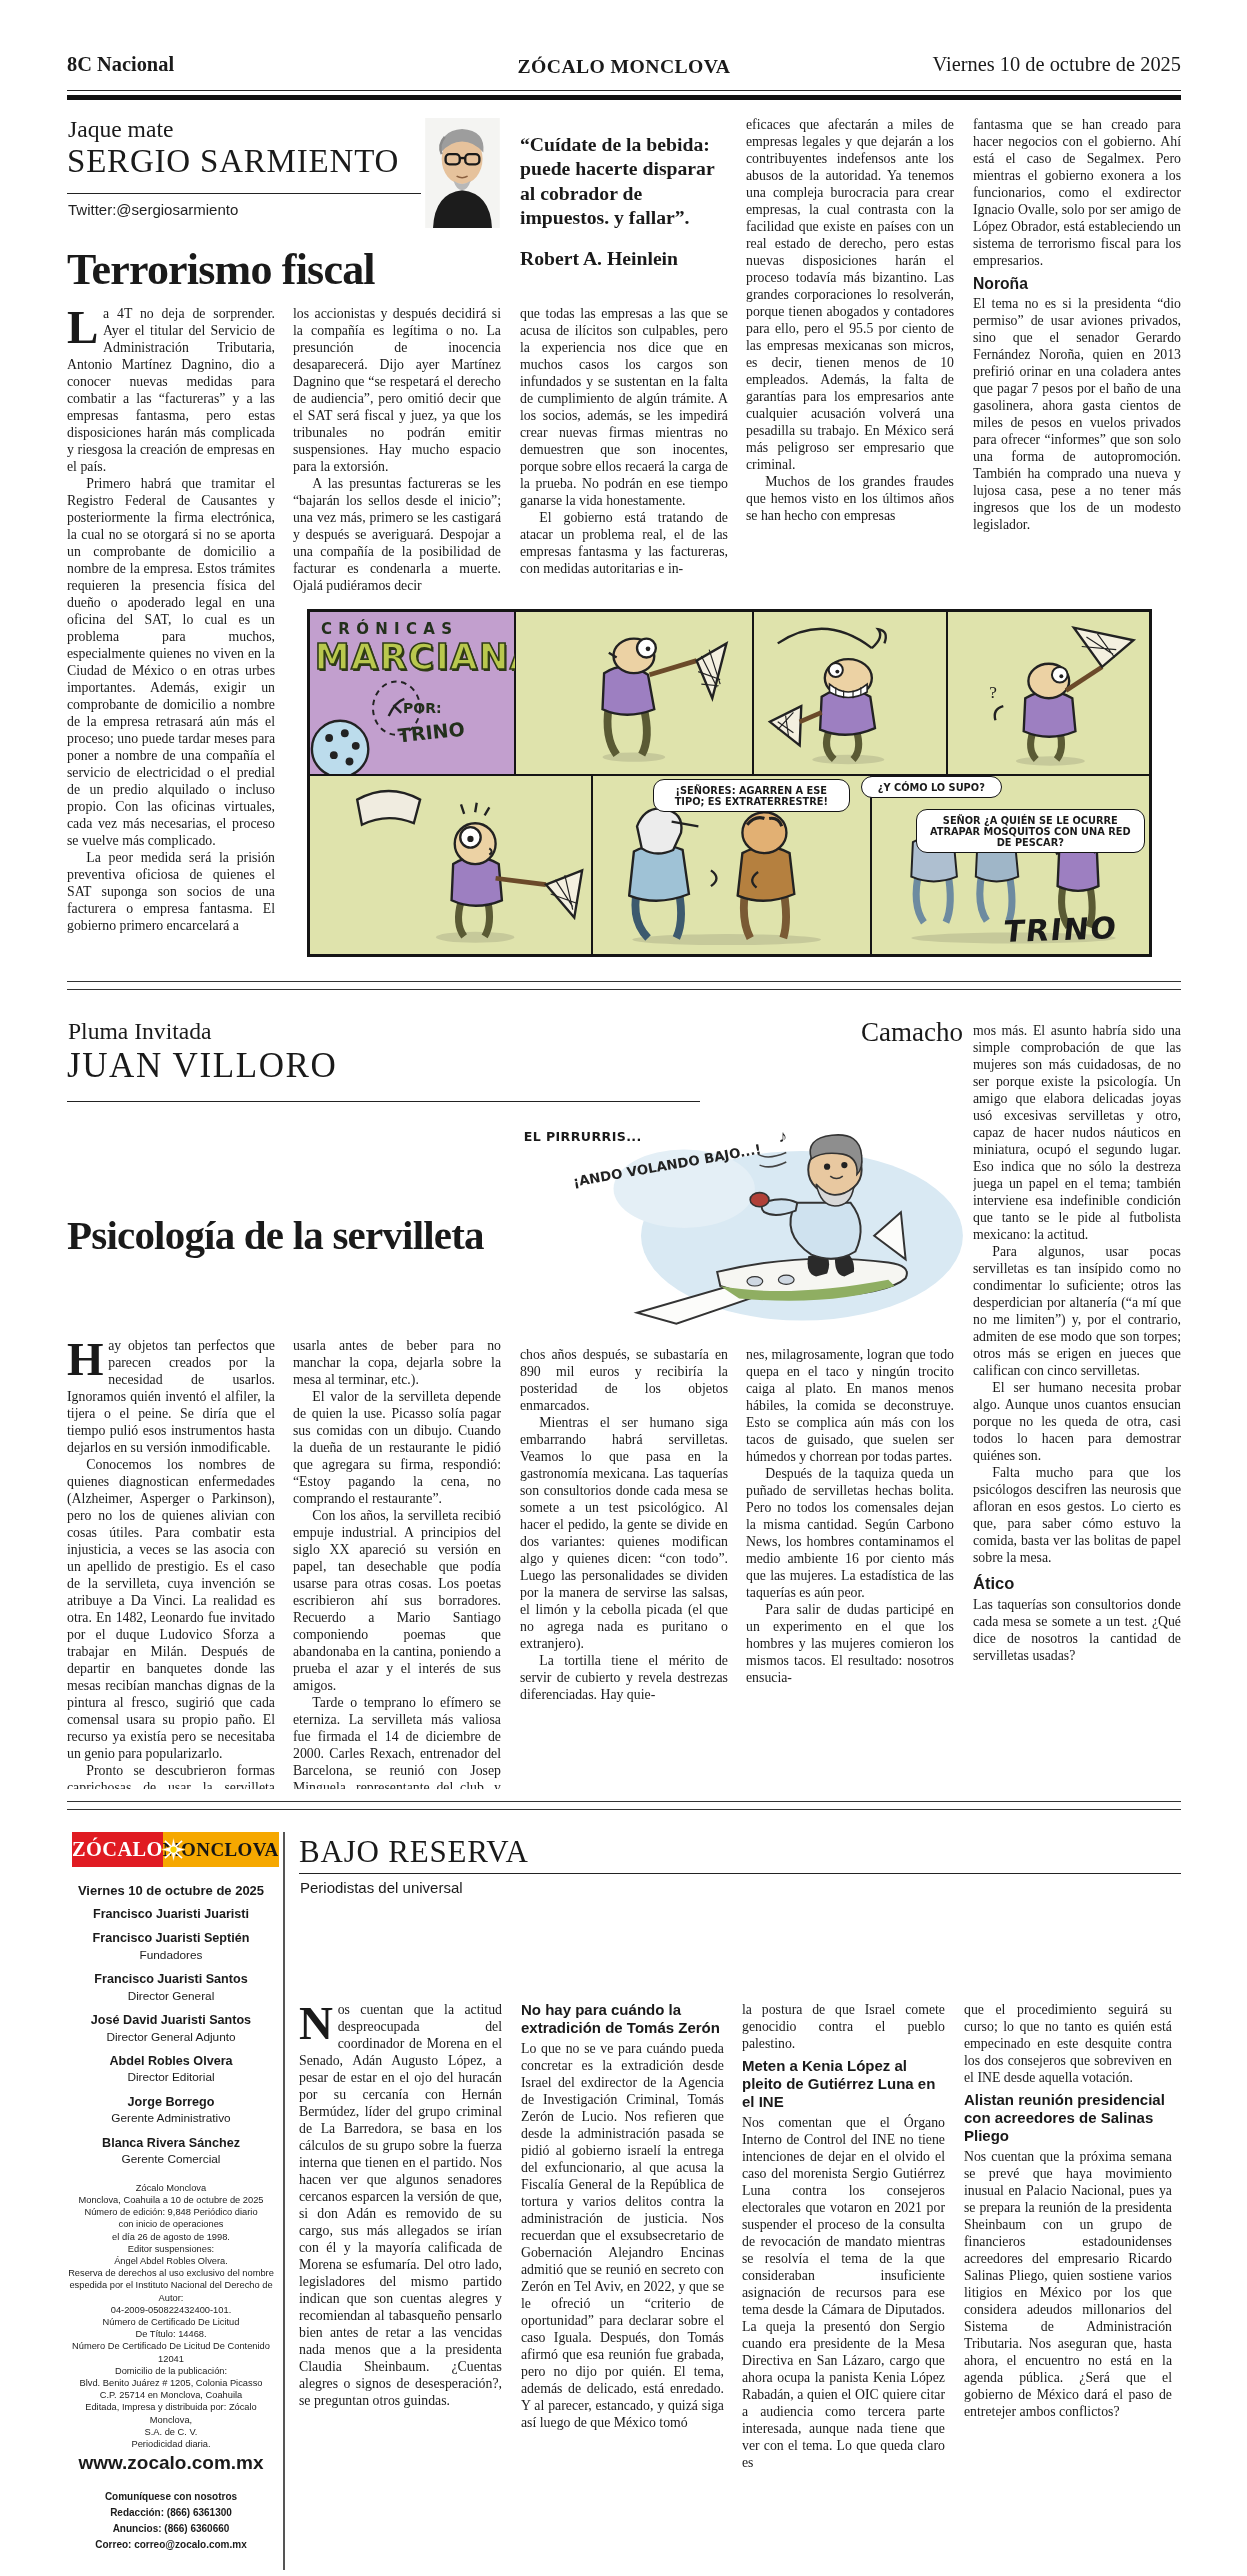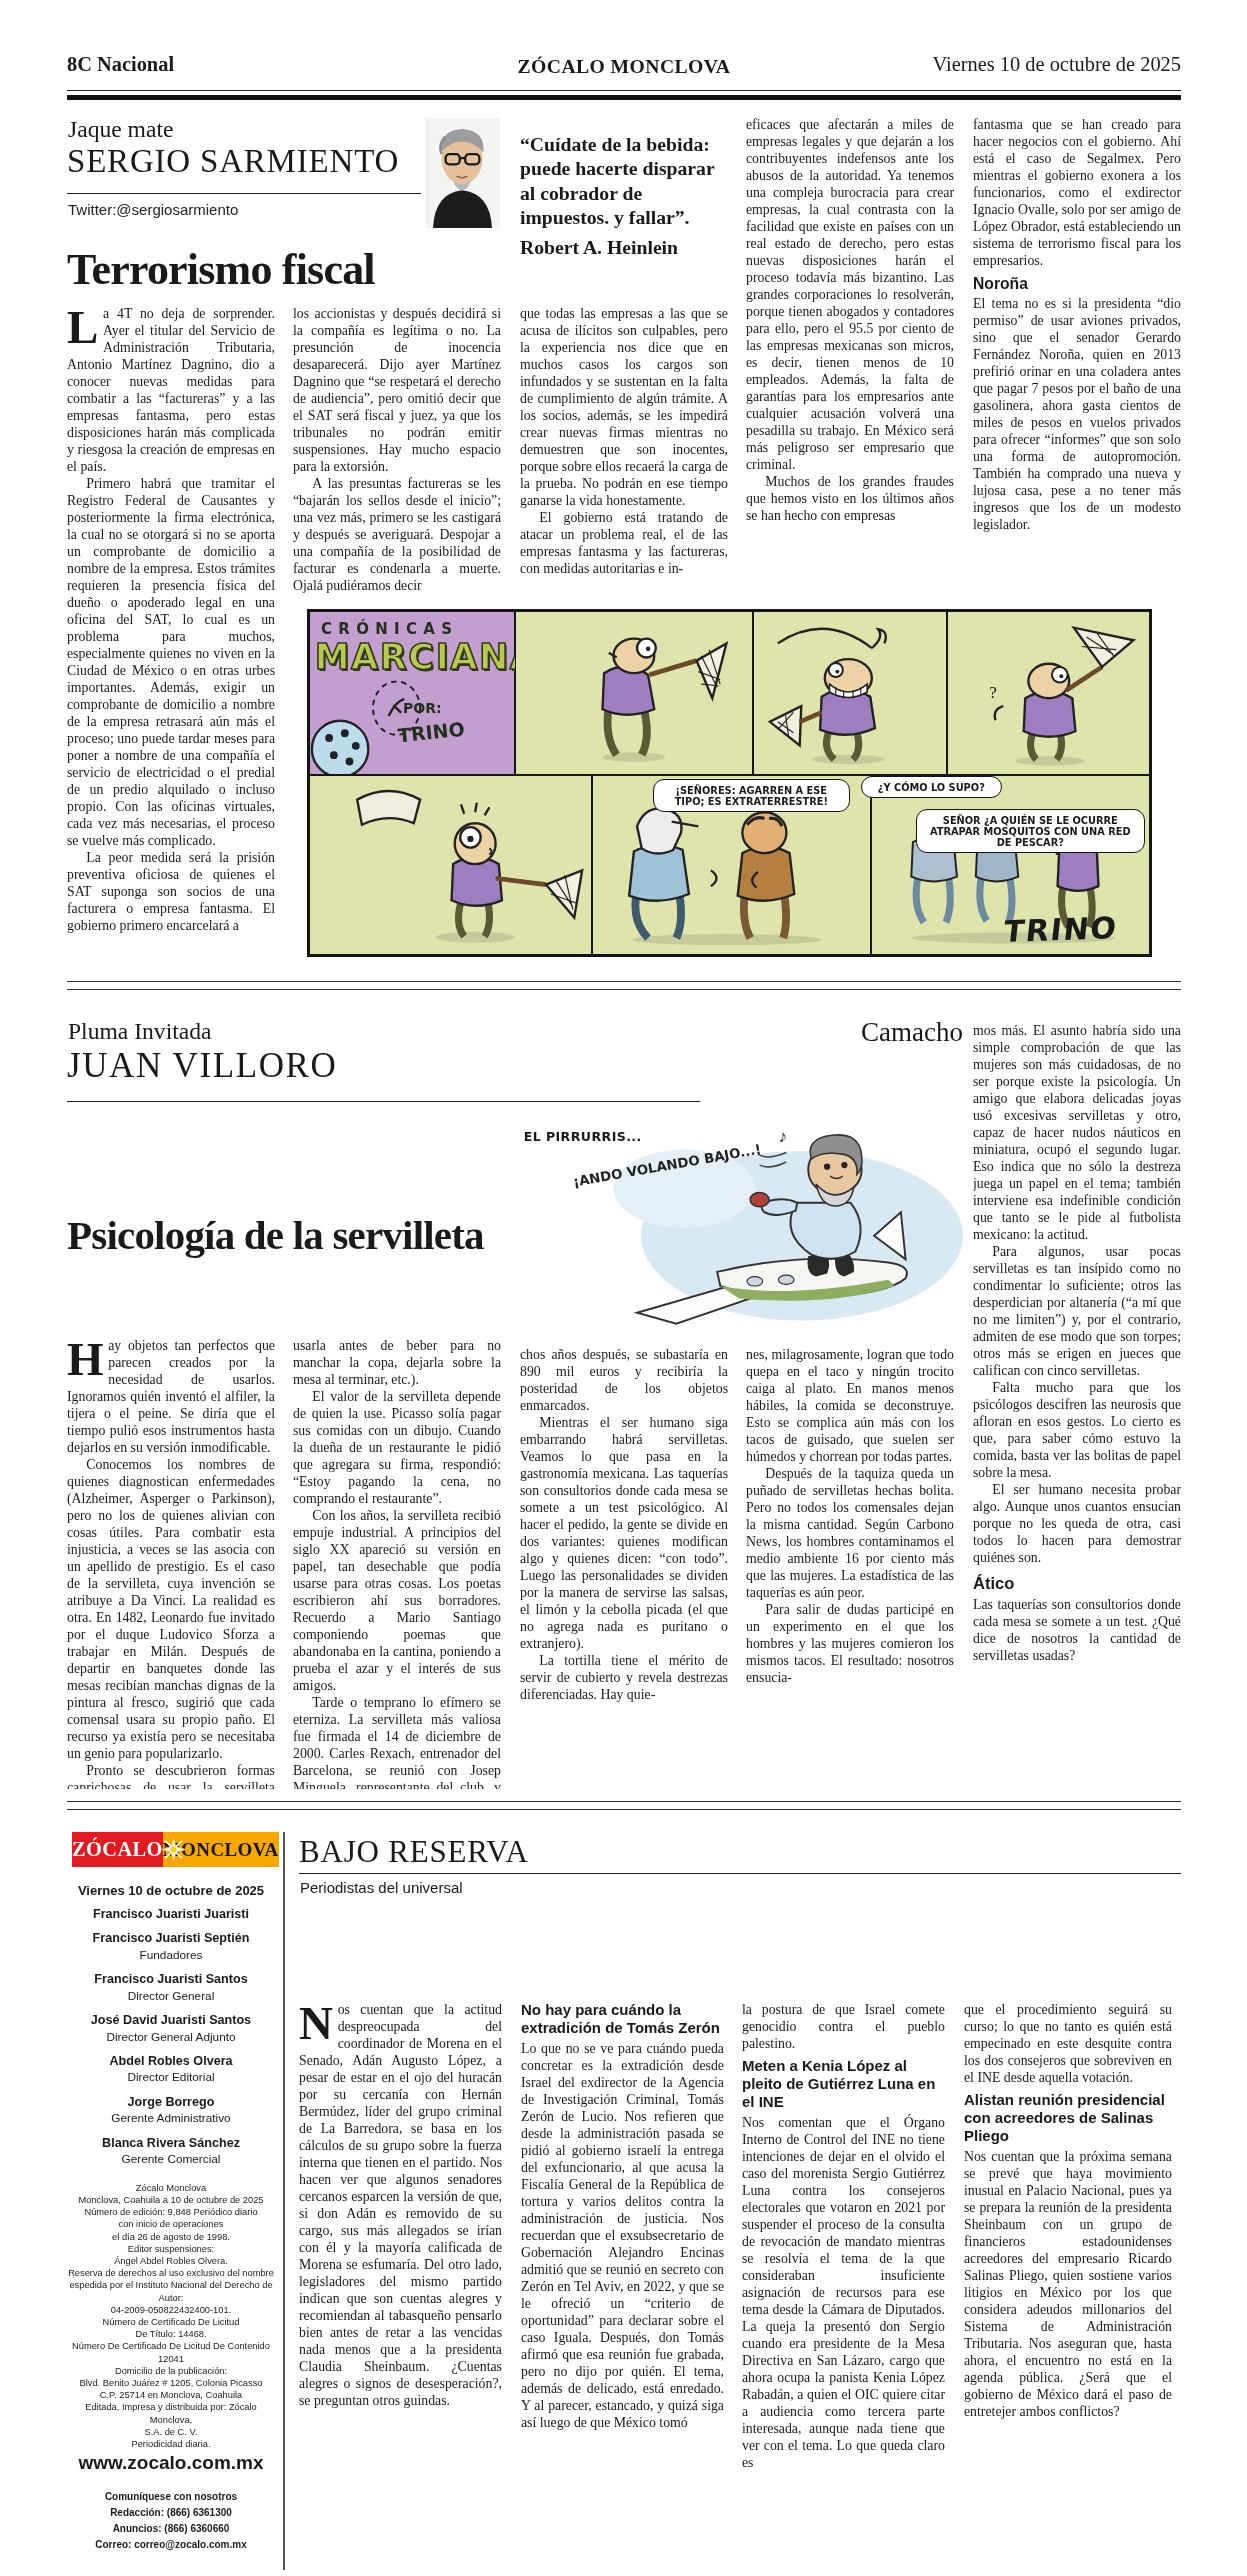--- a/index.html
+++ b/index.html
@@ -92,21 +92,21 @@
       <line x1="44" y1="51" x2="51" y2="51" stroke="#1a1a1a" stroke-width="3"></line>
       <path d="M36,80 Q47,88 58,80 Q54,92 47,92 Q40,92 36,80 Z" fill="#b8b8b8"></path>
       <path d="M40,74 Q47,78 54,74" fill="none" stroke="#8a5f3f" stroke-width="2"></path>
     </svg>
   </div>
 
   <h1 class="abs tf-headline" style="left:67px;top:244px;width:440px;">Terrorismo fiscal</h1>
 
   <div class="abs tf-quote" style="left:520px;top:132px;width:211px;">
     <div>“Cuídate de la bebida: puede hacerte disparar al cobrador de impuestos. y fallar”.</div>
-    <div style="margin-top:5px;">Robert A. Heinlein</div>
+    <div style="margin-top:16px;">Robert A. Heinlein</div>
   </div>
 
   <div class="abs col dc" style="left:67px;top:305px;height:692px;">
       <p>La 4T no deja de sorprender. Ayer el titular del Servicio de Administración Tributaria, Antonio Martínez Dagnino, dio a conocer nuevas medidas para combatir a las “factureras” y a las empresas fantasma, pero estas disposiciones harán más complicada y riesgosa la creación de empresas en el país.</p>
       <p>Primero habrá que tramitar el Registro Federal de Causantes y posteriormente la firma electrónica, la cual no se otorgará si no se aporta un comprobante de domicilio a nombre de la empresa. Estos trámites requieren la presencia física del dueño o apoderado legal en una oficina del SAT, lo cual es un problema para muchos, especialmente quienes no viven en la Ciudad de México o en otras urbes importantes. Además, exigir un comprobante de domicilio a nombre de la empresa retrasará aún más el proceso; uno puede tardar meses para poner a nombre de una compañía el servicio de electricidad o el predial de un predio alquilado o incluso propio. Con las oficinas virtuales, cada vez más necesarias, el proceso se vuelve más complicado.</p>
       <p>La peor medida será la prisión preventiva oficiosa de quienes el SAT suponga son socios de una facturera o empresa fantasma. El gobierno primero encarcelará a</p>
     </div>
   <div class="abs col" style="left:293px;top:305px;height:440px;">
       <p>los accionistas y después decidirá si la compañía es legítima o no. La presunción de inocencia desaparecerá. Dijo ayer Martínez Dagnino que “se respetará el derecho de audiencia”, pero omitió decir que el SAT será fiscal y juez, ya que los tribunales no podrán emitir suspensiones. Hay mucho espacio para la extorsión.</p>
       <p>A las presuntas factureras se les “bajarán los sellos desde el inicio”; una vez más, primero se les castigará y después se averiguará. Despojar a una compañía de la posibilidad de facturar es condenarla a muerte. Ojalá pudiéramos decir</p>
@@ -308,22 +308,22 @@
     </div>
   <div class="abs col" style="left:746px;top:1346px;height:443px;">
       <p>nes, milagrosamente, logran que todo quepa en el taco y ningún trocito caiga al plato. En manos menos hábiles, la comida se deconstruye. Esto se complica aún más con los tacos de guisado, que suelen ser húmedos y chorrean por todas partes.</p>
       <p>Después de la taquiza queda un puñado de servilletas hechas bolita. Pero no todos los comensales dejan la misma cantidad. Según Carbono News, los hombres contaminamos el medio ambiente 16 por ciento más que las mujeres. La estadística de las taquerías es aún peor.</p>
       <p>Para salir de dudas participé en un experimento en el que los hombres y las mujeres comieron los mismos tacos. El resultado: nosotros ensucia-</p>
     </div>
   <div class="abs" style="left:973px;top:1022px;width:208px;height:769px;overflow:hidden;">
     <div class="col" style="width:208px;">
         <p>mos más. El asunto habría sido una simple comprobación de que las mujeres son más cuidadosas, de no ser porque existe la psicología. Un amigo que elabora delicadas joyas usó excesivas servilletas y otro, capaz de hacer nudos náuticos en miniatura, ocupó el segundo lugar. Eso indica que no sólo la destreza juega un papel en el tema; también interviene esa indefinible condición que tanto se le pide al futbolista mexicano: la actitud.</p>
         <p>Para algunos, usar pocas servilletas es tan insípido como no condimentar lo suficiente; otros las desperdician por altanería (“a mí que no me limiten”) y, por el contrario, admiten de ese modo que son torpes; otros más se erigen en jueces que califican con cinco servilletas.</p>
+        <p>El ser humano necesita probar algo. Aunque unos cuantos ensucian porque no les queda de otra, casi todos lo hacen para demostrar quiénes son.</p>
         <p>Falta mucho para que los psicólogos descifren las neurosis que afloran en esos gestos. Lo cierto es que, para saber cómo estuvo la comida, basta ver las bolitas de papel sobre la mesa.</p>
-        <p>El ser humano necesita probar algo. Aunque unos cuantos ensucian porque no les queda de otra, casi todos lo hacen para demostrar quiénes son.</p>
       </div>
     <div class="atico-head">Ático</div>
     <div class="col" style="width:208px;">
         <p>Las taquerías son consultorios donde cada mesa se somete a un test. ¿Qué dice de nosotros la cantidad de servilletas usadas?</p>
       </div>
   </div>
 
   <div class="abs dblrule" style="left:67px;top:1801px;width:1114px;"></div>
 
   <div class="abs" style="left:283px;top:1832px;width:1.6px;height:738px;background:#555;"></div>

